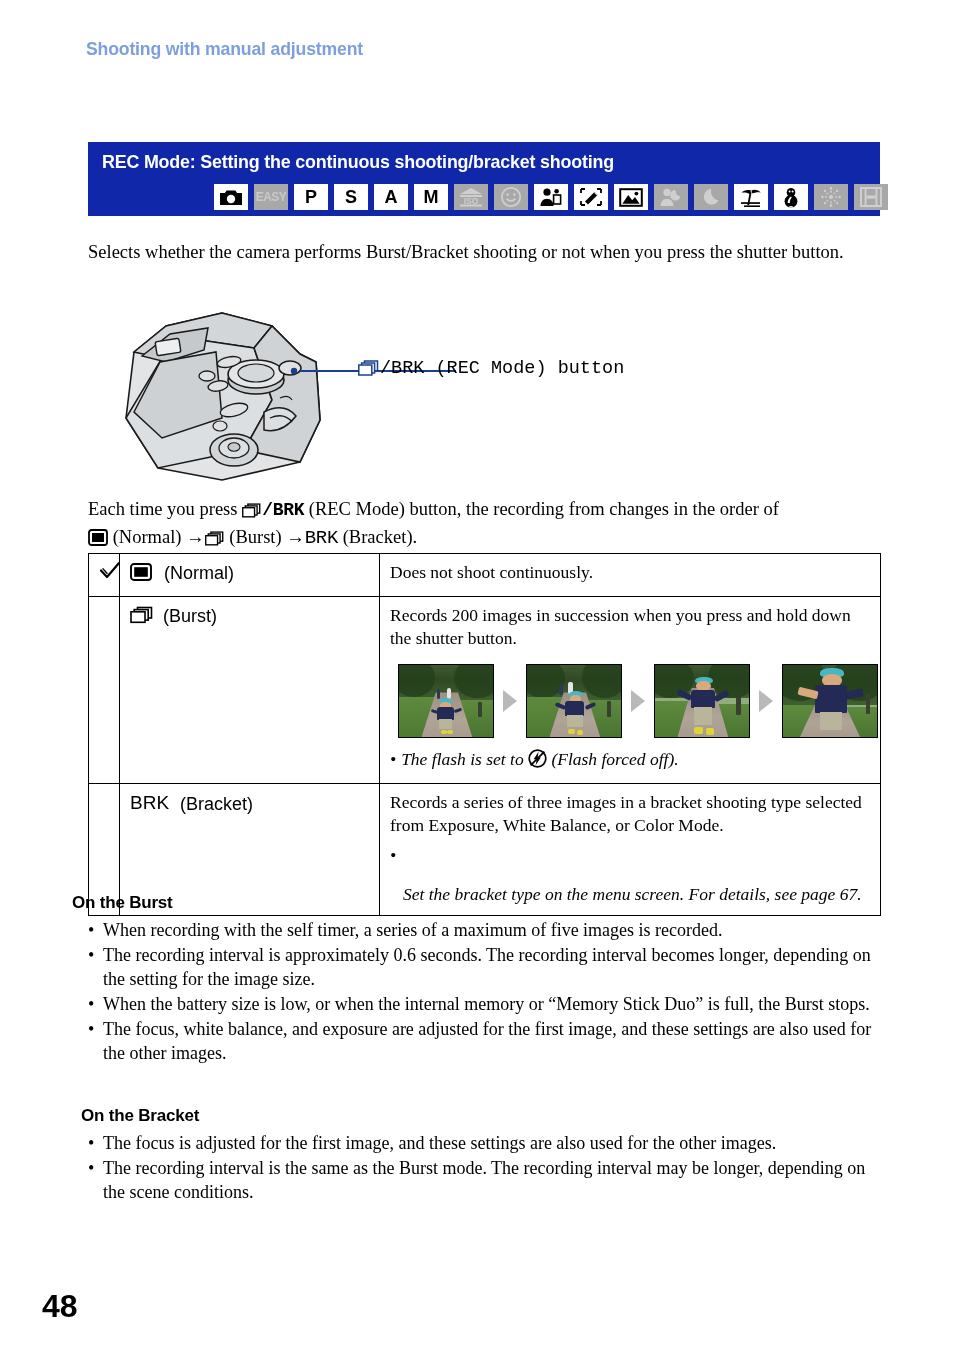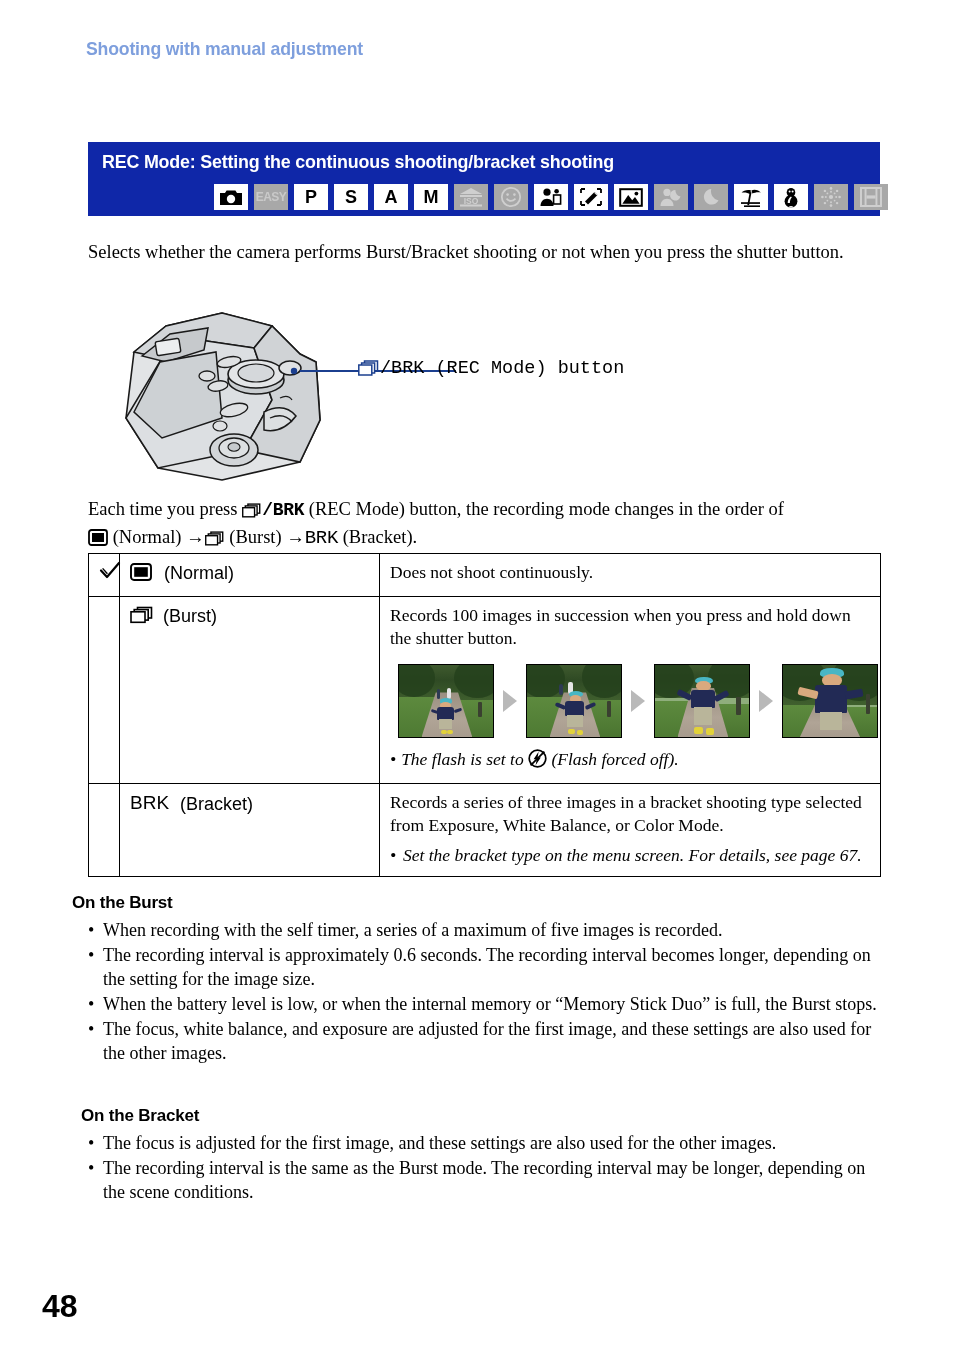--- a/index.html
+++ b/index.html
@@ -388,21 +388,21 @@
         <rect x="0.8" y="6" width="13" height="10" fill="#fff" stroke="#1b3f8f" stroke-width="1.5"></rect>
       </svg>
     </span><span>/BRK (REC Mode) button</span>
   </div>
 
   <div class="para" id="p-order">
     <span>Each time you press </span><span class="inline-ico"><svg width="20" height="16" viewBox="0 0 22 17">
           <rect x="6.5" y="2" width="13" height="10" fill="none" stroke="#000" stroke-width="1.5"></rect>
           <rect x="3.6" y="4" width="13" height="10" fill="#fff" stroke="#000" stroke-width="1.5"></rect>
           <rect x="0.8" y="6" width="13" height="10" fill="#fff" stroke="#000" stroke-width="1.5"></rect>
-        </svg></span><span class="brk-word" style="font-weight:bold">/BRK</span><span> (REC Mode) button, the recording mode changes in the order of</span><br>
+        </svg></span><span class="brk-word" style="font-weight:bold">/BRK</span><span> (REC Mode) button, the recording from changes in the order of</span><br>
     <span class="inline-ico"><svg width="20" height="17" viewBox="0 0 20 17">
           <rect x="1" y="1" width="18" height="15" rx="2.5" fill="none" stroke="#000" stroke-width="1.8"></rect>
           <rect x="4" y="4" width="12" height="9" fill="#000"></rect>
         </svg></span><span> (Normal) </span><span>→</span><span class="inline-ico"><svg width="20" height="16" viewBox="0 0 22 17">
           <rect x="6.5" y="2" width="13" height="10" fill="none" stroke="#000" stroke-width="1.5"></rect>
           <rect x="3.6" y="4" width="13" height="10" fill="#fff" stroke="#000" stroke-width="1.5"></rect>
           <rect x="0.8" y="6" width="13" height="10" fill="#fff" stroke="#000" stroke-width="1.5"></rect>
         </svg></span><span> (Burst) </span><span>→</span><span class="brk-word" style="font-size:19px;">BRK</span><span> (Bracket).</span>
   </div>
 
@@ -434,21 +434,21 @@
           <span class="mode-cell">
             <span class="inline-ico"><svg width="24" height="18" viewBox="0 0 24 18">
                   <rect x="7.5" y="1.5" width="14" height="10.5" fill="#fff" stroke="#000" stroke-width="1.6"></rect>
                   <rect x="4.2" y="3.6" width="14" height="10.5" fill="#fff" stroke="#000" stroke-width="1.6"></rect>
                   <rect x="1" y="5.8" width="14" height="10.5" fill="#fff" stroke="#000" stroke-width="1.6"></rect>
                 </svg></span>
             <span class="lbl" style="margin-left:4px;">(Burst)</span>
           </span>
         </td>
         <td class="c-desc">
-          <div>Records 100 images in succession when you press and hold down the shutter button.</div>
+          <div>Records 200 images in succession when you press and hold down the shutter button.</div>
 
           <div class="photo-strip">
 
             <div class="thumb">
               <div class="sky"></div>
               <div class="trees"></div>
               <div class="tree-dark" style="left:-6%;top:-8%;width:44%;height:52%;"></div>
               <div class="tree-dark" style="right:-8%;top:-10%;width:50%;height:56%;"></div>
               <div class="grassL"></div>
                 <div class="grassR"></div>
@@ -554,40 +554,40 @@
         <td class="c-mode">
           <span class="mode-cell">
             <span style="font-family:'Liberation Sans',sans-serif;font-size:19px;">BRK</span>
             <span class="lbl" style="margin-left:6px;">(Bracket)</span>
           </span>
         </td>
         <td class="c-desc">
           <div>Records a series of three images in a bracket shooting type selected from Exposure, White Balance, or Color Mode.</div>
           <div class="note-line" style="display:flex;margin-top:7px;">
             <span style="width:13px;flex:0 0 13px;">•</span>
-            <span style="flex:1 1 auto;">Set the bracket type on the menu screen. For details, see page 67.</span>
+            <span style="flex:1 1 auto;margin-top:39px;">Set the bracket type on the menu screen. For details, see page 67.</span>
           </div>
         </td>
       </tr>
     </tbody>
   </table>
 
   <div class="subhead" id="burst-head">On the Burst</div>
   <div class="bullets" id="burst-list">
     <div class="bl">
         <span class="dot">•</span>
         <span class="txt">When recording with the self timer, a series of a maximum of five images is recorded.</span>
       </div>
     <div class="bl">
         <span class="dot">•</span>
         <span class="txt">The recording interval is approximately 0.6 seconds. The recording interval becomes longer, depending on the setting for the image size.</span>
       </div>
     <div class="bl">
         <span class="dot">•</span>
-        <span class="txt">When the battery level is low, or when the internal memory or “Memory Stick Duo” is full, the Burst stops.</span>
+        <span class="txt">When the battery size is low, or when the internal memory or “Memory Stick Duo” is full, the Burst stops.</span>
       </div>
     <div class="bl">
         <span class="dot">•</span>
         <span class="txt">The focus, white balance, and exposure are adjusted for the first image, and these settings are also used for the other images.</span>
       </div>
   </div>
 
   <div class="subhead" id="bracket-head">On the Bracket</div>
   <div class="bullets" id="bracket-list">
     <div class="bl">

